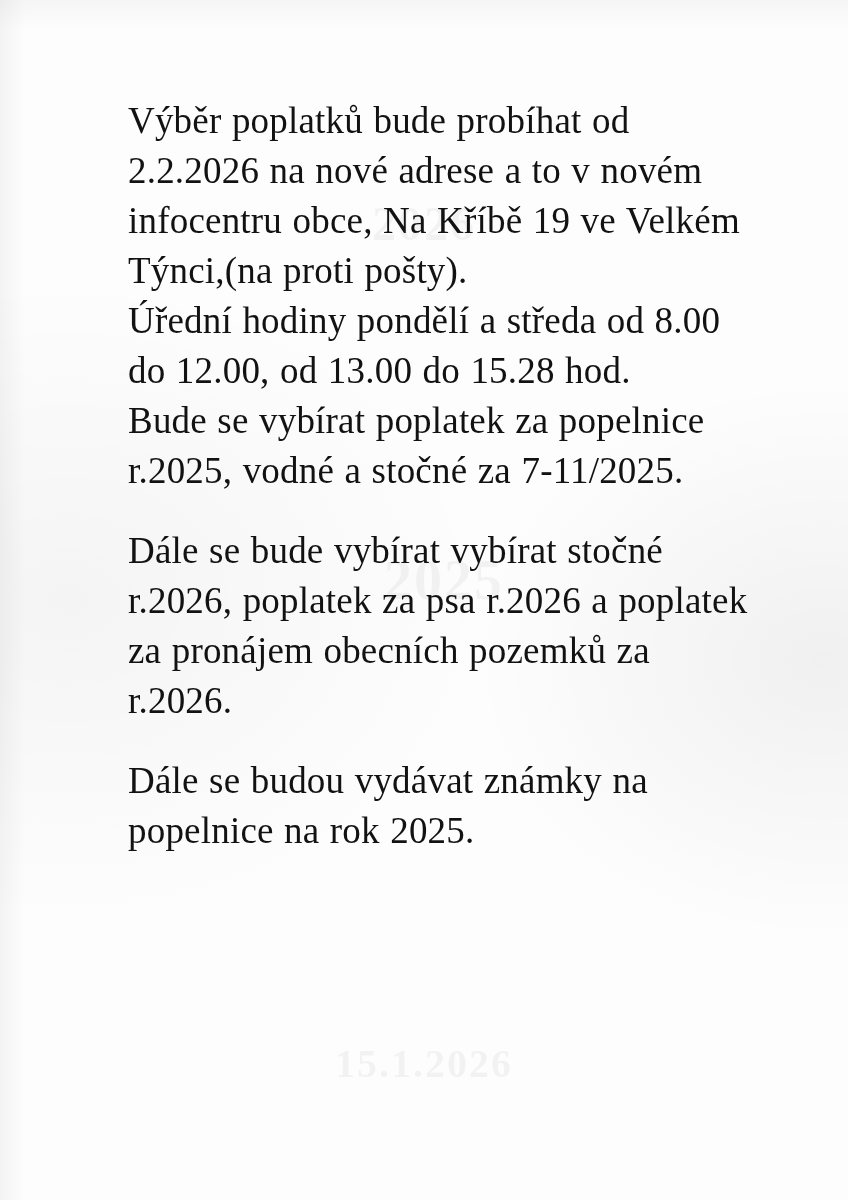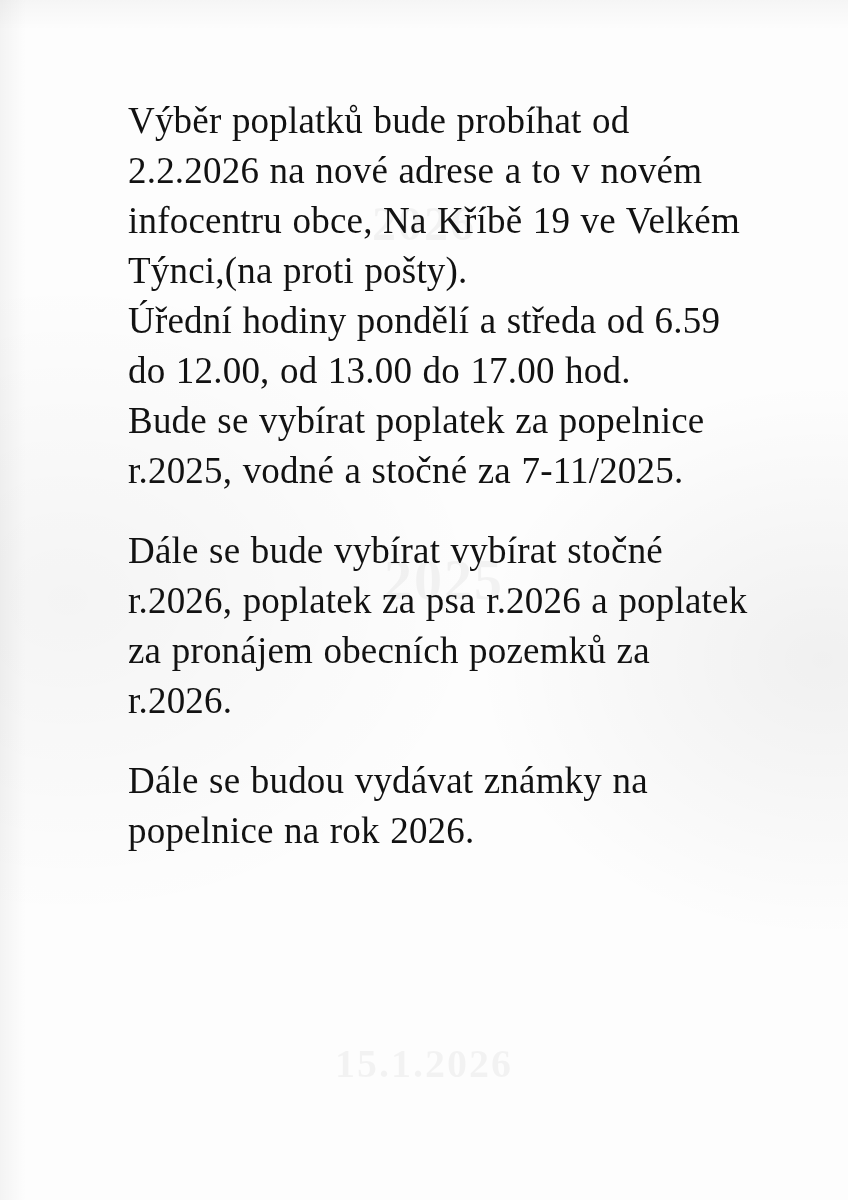--- a/index.html
+++ b/index.html
@@ -69,19 +69,19 @@
 <body>
 
 <div class="page">
 
   <div class="ghost ghost-1">2026</div>
   <div class="ghost ghost-2">2025</div>
   <div class="ghost ghost-3">15.1.2026</div>
 
   <div class="content">
     <p class="para">Výběr poplatků bude probíhat od 2.2.2026 na nové adrese a to v novém infocentru obce, Na Kříbě 19 ve Velkém Týnci,(na proti pošty).</p>
-    <p class="para">Úřední hodiny pondělí a středa od 6.59 do 12.00, od 13.00 do 17.00 hod.</p>
+    <p class="para">Úřední hodiny pondělí a středa od 8.00 do 12.00, od 13.00 do 15.28 hod.</p>
     <p class="para">Bude se vybírat poplatek za popelnice r.2025, vodné a stočné za 7-11/2025.</p>
     <p class="para gap-before">Dále se bude vybírat vybírat stočné r.2026, poplatek za psa r.2026 a poplatek za pronájem obecních pozemků za r.2026.</p>
-    <p class="para gap-before">Dále se budou vydávat známky na popelnice na rok 2026.</p>
+    <p class="para gap-before">Dále se budou vydávat známky na popelnice na rok 2025.</p>
   </div>
 
 </div>
 
 </body></html>

